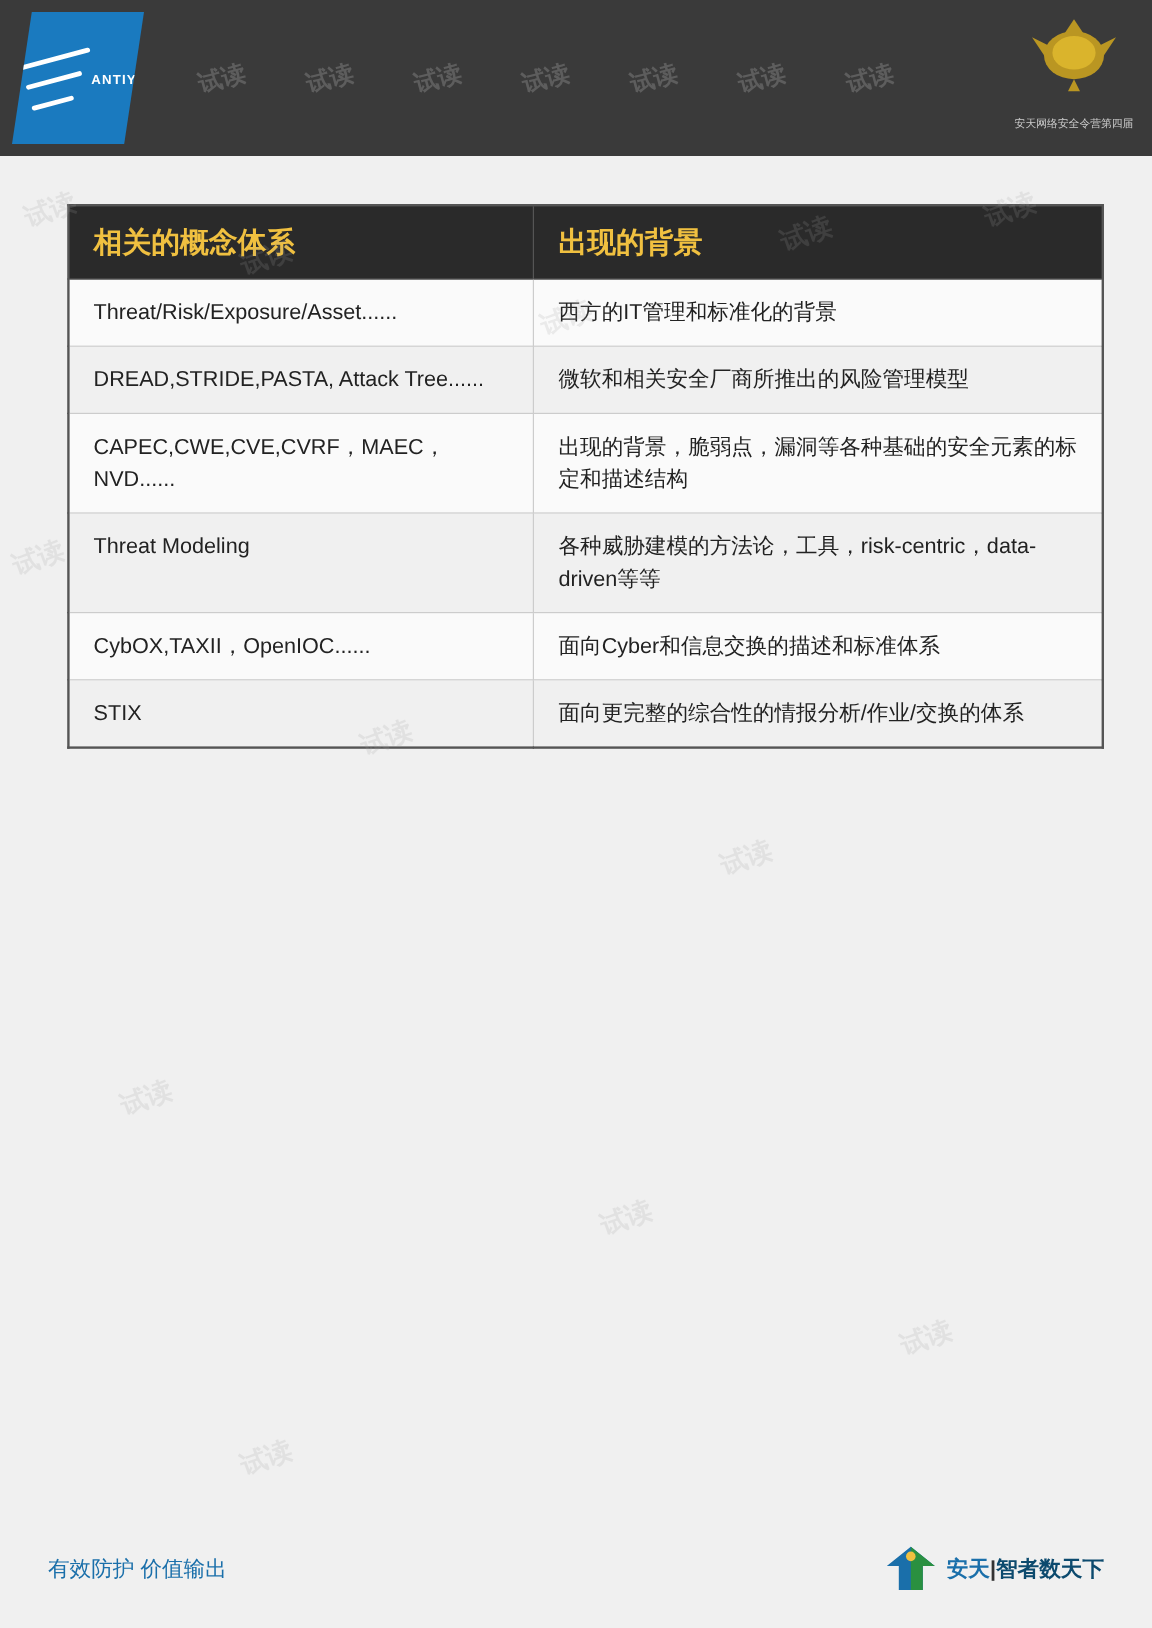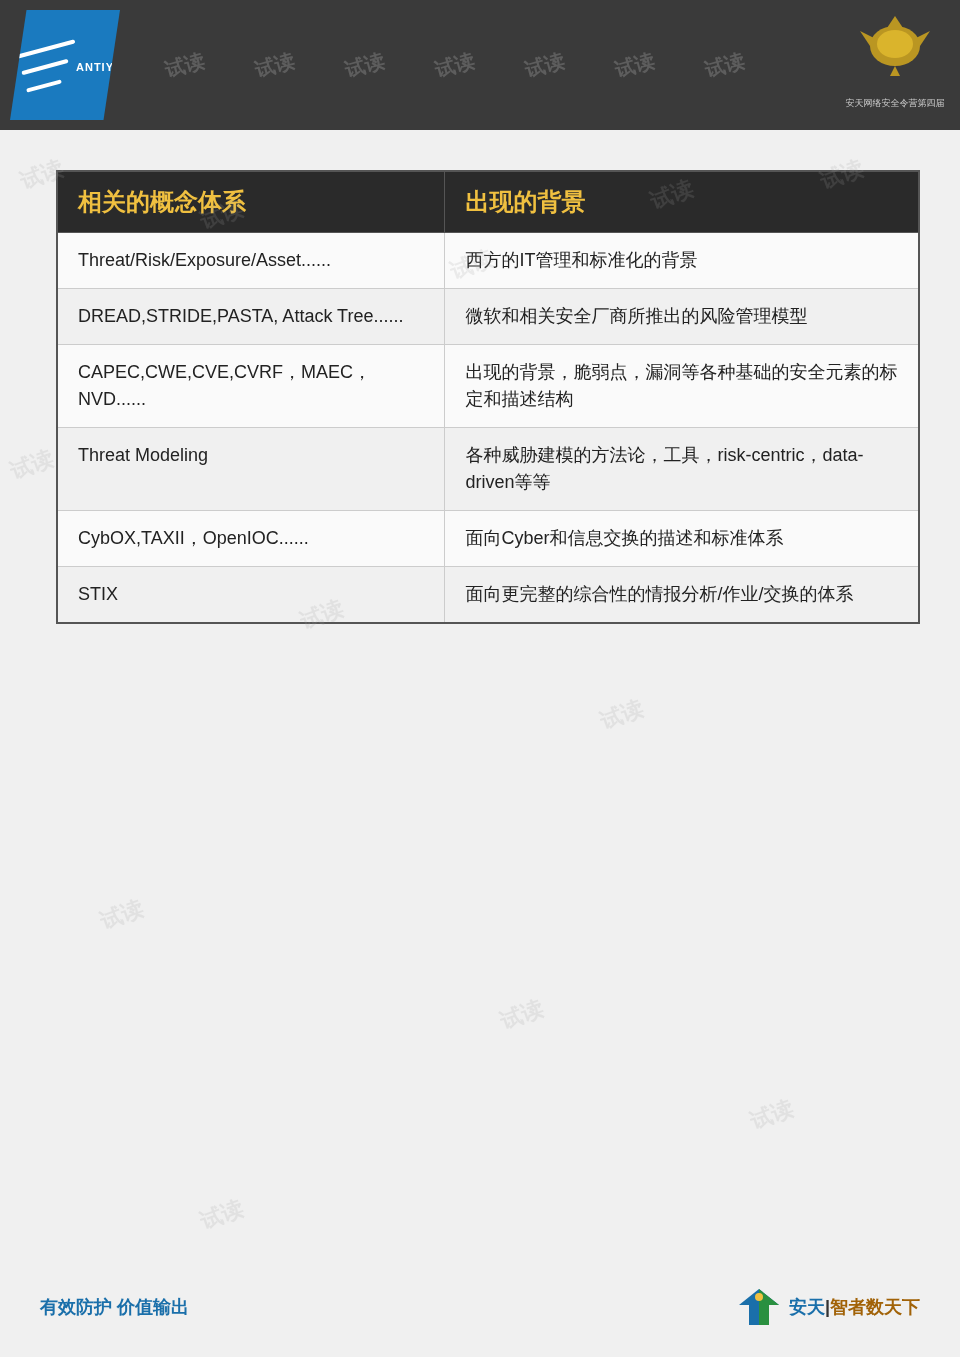--- a/index.html
+++ b/index.html
@@ -144,38 +144,38 @@
       left: 0;
       right: 0;
       padding: 0 40px;
       display: flex;
       align-items: center;
       justify-content: space-between;
     }
     .footer-left {
       color: #1a6faa;
       font-size: 18px;
-      font-weight: bold;
+      font-weight: normal;
     }
     .footer-right {
       display: flex;
       align-items: center;
     }
     .footer-logo-bird {
       width: 50px;
       height: 40px;
       margin-right: 5px;
     }
     .footer-brand {
       font-size: 18px;
       font-weight: bold;
       color: #333;
     }
     .footer-brand span.blue { color: #1a6faa; }
-    .footer-brand span.green { color: #a16207; }
+    .footer-brand span.green { color: #0c4a6e; }
 
     
     .page-wm {
       position: absolute;
       color: rgba(160,160,160,0.18);
       font-size: 22px;
       font-weight: bold;
       transform: rotate(-20deg);
       white-space: nowrap;
       pointer-events: none;

